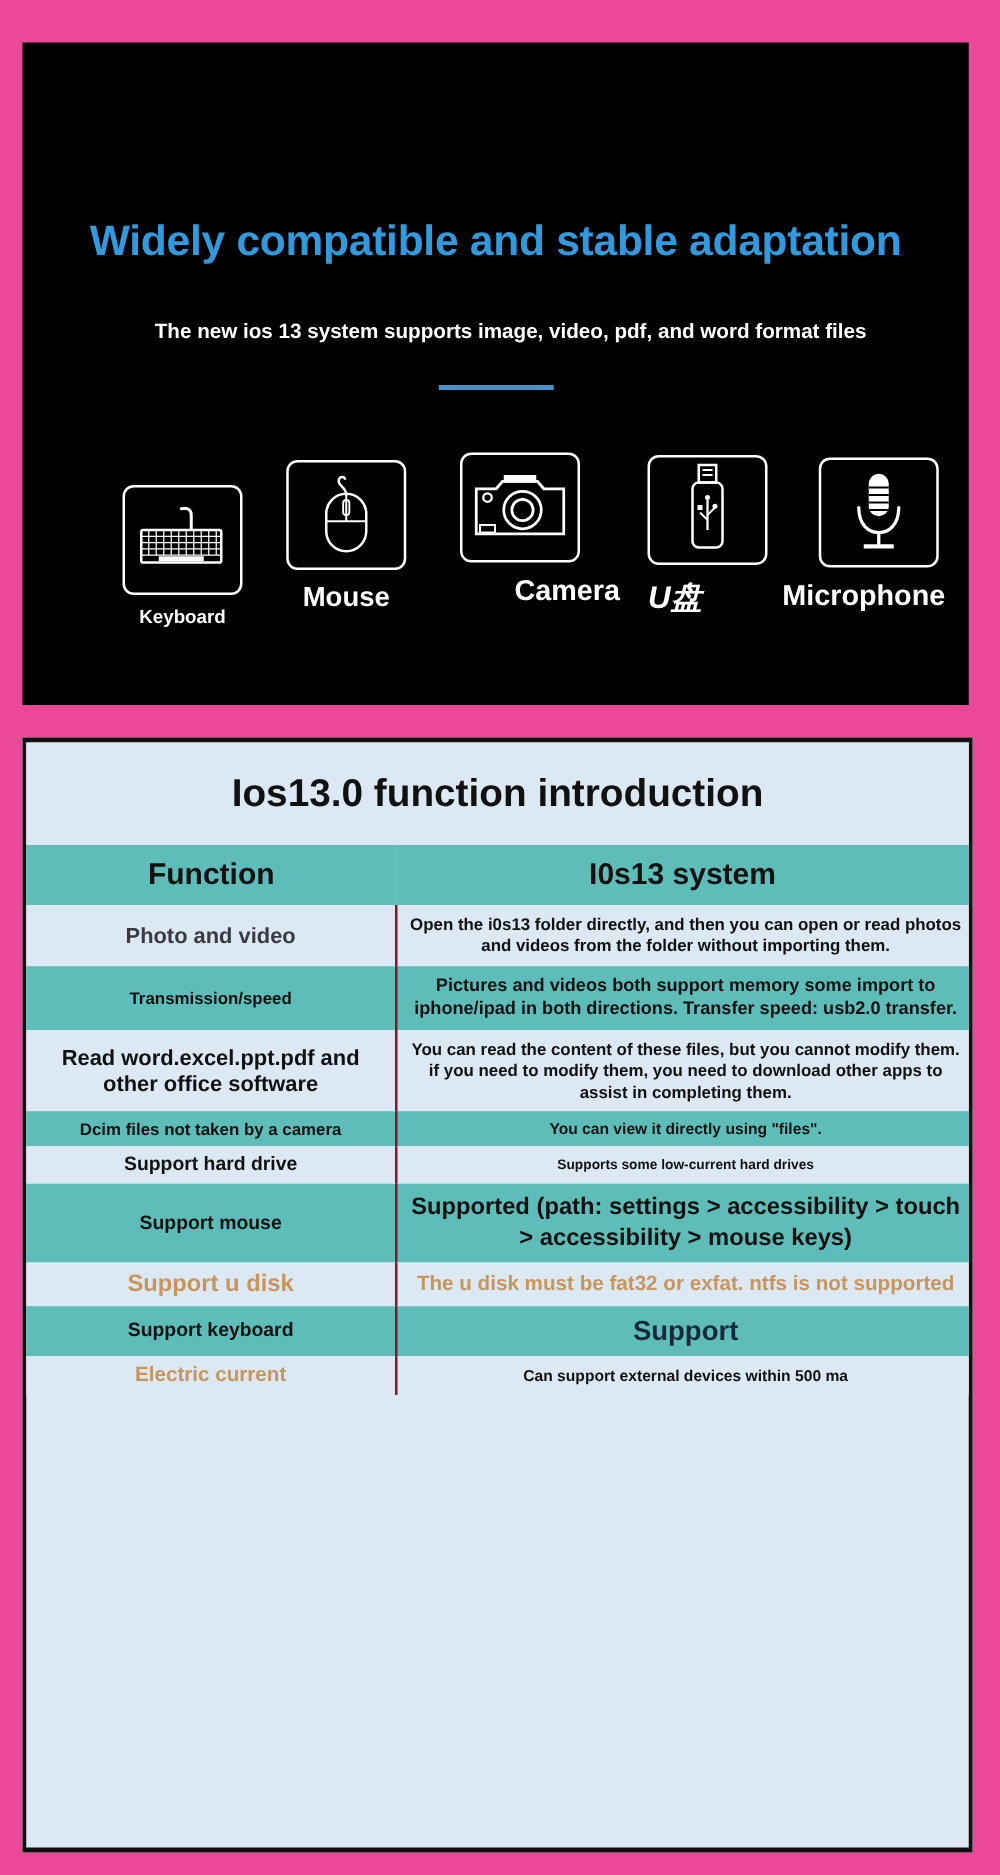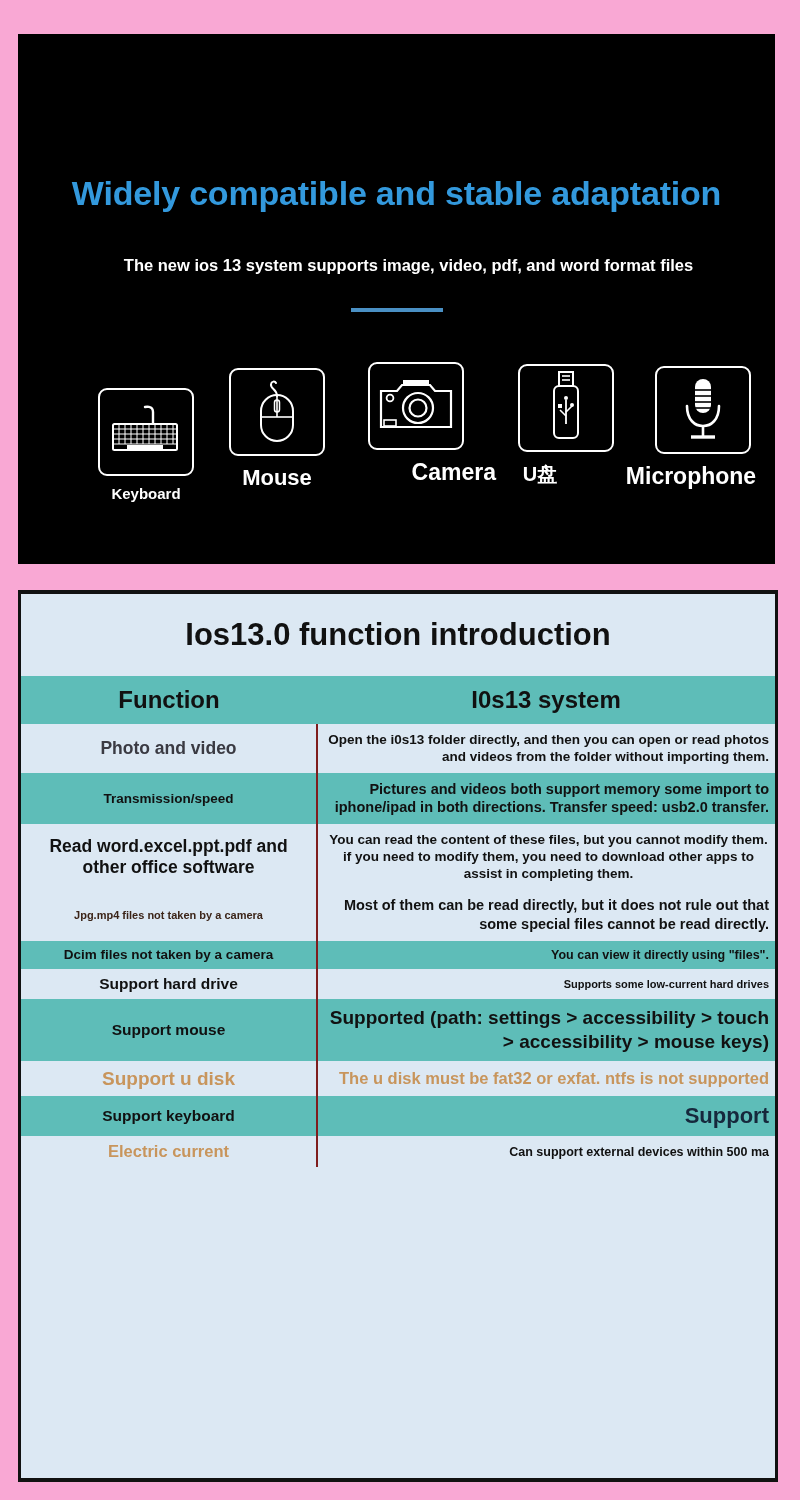--- a/index.html
+++ b/index.html
@@ -2,21 +2,21 @@
 <html><head>
 <meta charset="utf-8">
 <style>
   * { box-sizing: border-box; margin: 0; padding: 0; }
   html, body {
     width: 800px; height: 1500px;
     background: #ffffff;
     font-family: "Liberation Sans", sans-serif;
     overflow: hidden;
   }
-  .page { position: relative; width: 800px; height: 1500px; background:#f9a8d4; }
+  .page { position: relative; width: 800px; height: 1500px; background:#ec4899; }
 
   
   .hero {
     position: absolute;
     left: 18px; top: 34px;
     width: 757px; height: 530px;
     background: #000000;
     overflow: hidden;
   }
   .hero-title {
@@ -74,21 +74,21 @@
   }
   .c1 { left: 48px;  top: 14px; width: 160px; margin-top: 20px; }
   .c2 { left: 186px; top: 14px; width: 146px; }
   .c3 { left: 318px; top: 8px;  width: 160px; text-align: right; }
   .c4 { left: 462px; top: 10px; width: 172px; }
   .c5 { left: 598px; top: 12px; width: 174px; }
 
   .c1 .icon-label { font-size: 15px; }
   .c2 .icon-label { font-size: 22px; }
   .c3 .icon-label { font-size: 23px; }
-  .c4 .icon-label { font-size: 20px; position: relative; left: -26px; }
+  .c4 .icon-label { font-size: 25px; position: relative; left: -26px; font-style: italic; }
   .c5 .icon-label { font-size: 23px; position: relative; left: -12px; }
 
   
   .table-wrap {
     position: absolute;
     left: 18px; top: 590px;
     width: 760px; height: 892px;
     border-top: 4px solid #111;
     border-bottom: 4px solid #111;
     border-left: 3px solid #111;
@@ -118,21 +118,21 @@
     color: #111111;
   }
   .col-a { width: 296px; }
   .col-b { width: 458px; }
   .cell-a {
     text-align: center;
     padding: 6px 8px;
     border-right: 2px solid #7f1d1d;
   }
   .cell-b {
-    text-align: right;
+    text-align: center;
     padding: 7px 6px 7px 10px;
   }
   .row-light td { background: #dce8f3; }
   .row-teal  td { background: #5ebdb8; }
 
   
   .t-gray  { color: #3a3a42; font-weight: bold; }
   .t-dark  { color: #111111; font-weight: bold; }
   .t-brown { color: #3b2418; font-weight: bold; }
   .t-tan   { color: #c8955c; font-weight: bold; }
@@ -281,24 +281,20 @@
           <td class="cell-a t-dark fs13">Transmission/speed</td>
           <td class="cell-b t-dark fs14 lh13">Pictures and videos both support memory some import to iphone/ipad in both directions. Transfer speed: usb2.0 transfer.</td>
         </tr>
 
         <tr class="row-light">
           <td class="cell-a t-dark fs17">Read word.excel.ppt.pdf and other office software</td>
           <td class="cell-b t-dark fs13 lh13 center">You can read the content of these files, but you cannot modify them. if you need to modify them, you need to download other apps to assist in completing them.</td>
         </tr>
 
 
-        <tr class="row-light">
-          <td class="cell-a t-brown fs11">Jpg.mp4 files not taken by a camera</td>
-          <td class="cell-b t-dark fs14 lh13">Most of them can be read directly, but it does not rule out that some special files cannot be read directly.</td>
-        </tr>
 
         <tr class="row-teal">
           <td class="cell-a t-dark fs13">Dcim files not taken by a camera</td>
           <td class="cell-b t-dark fs12">You can view it directly using "files".</td>
         </tr>
 
         <tr class="row-light">
           <td class="cell-a t-dark fs15">Support hard drive</td>
           <td class="cell-b t-dark fs11">Supports some low-current hard drives</td>
         </tr>

